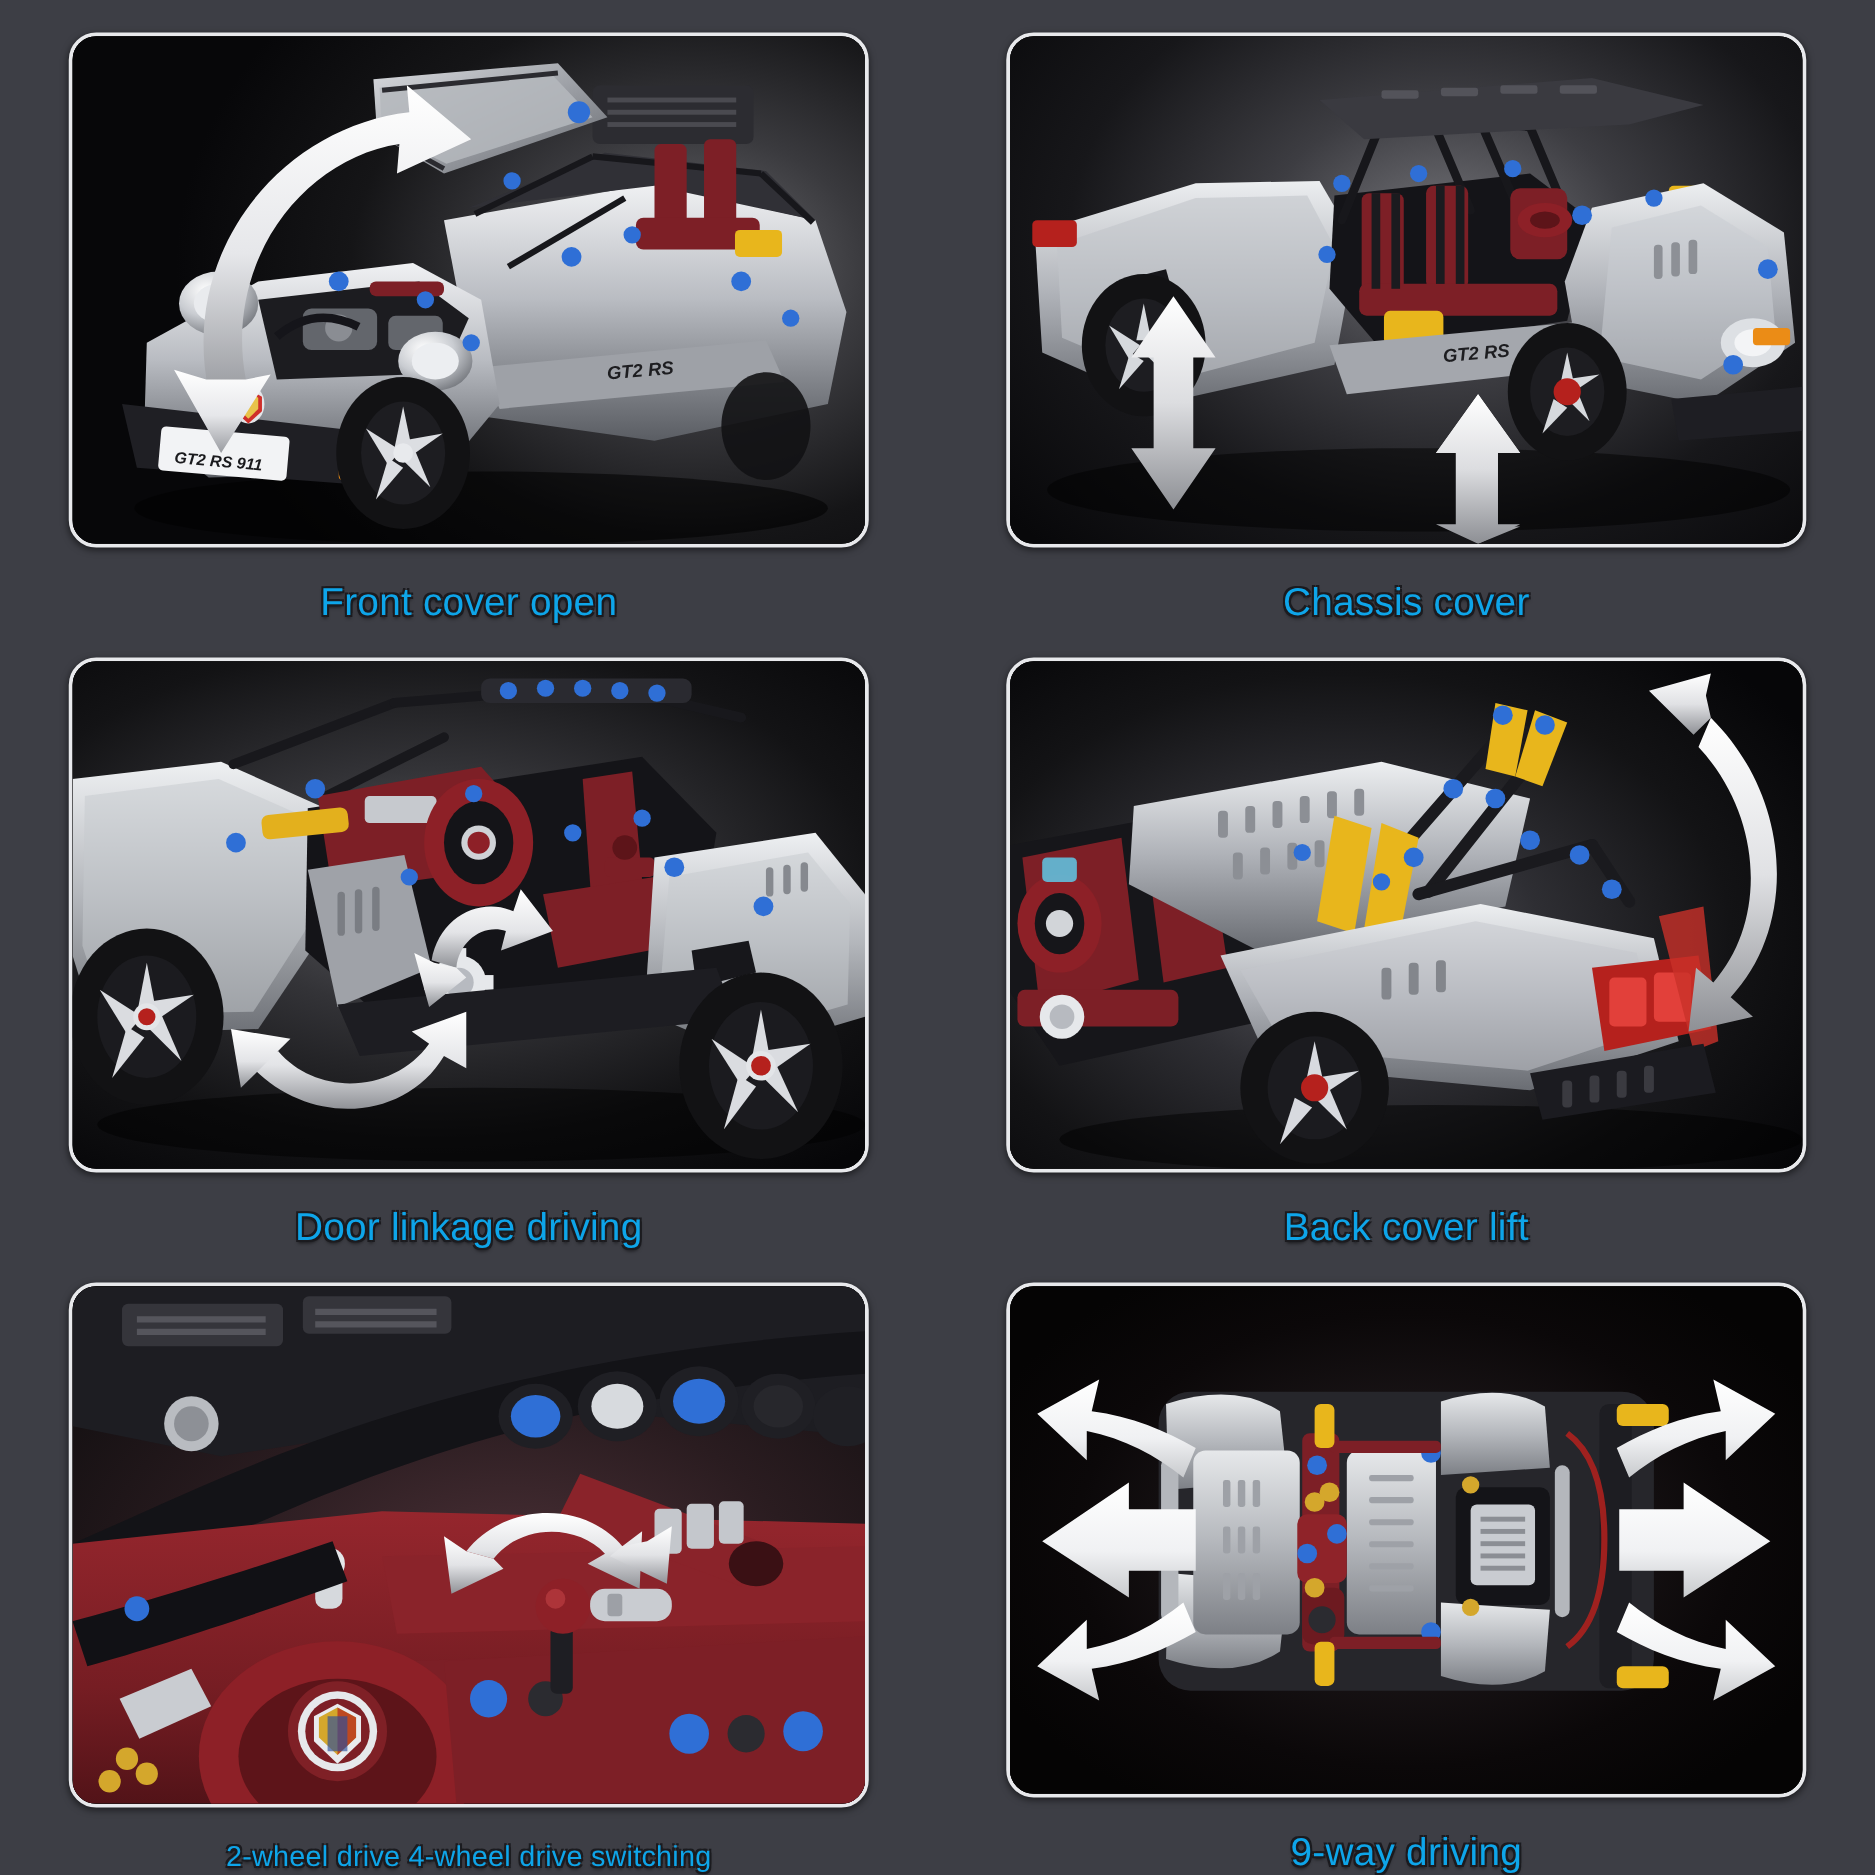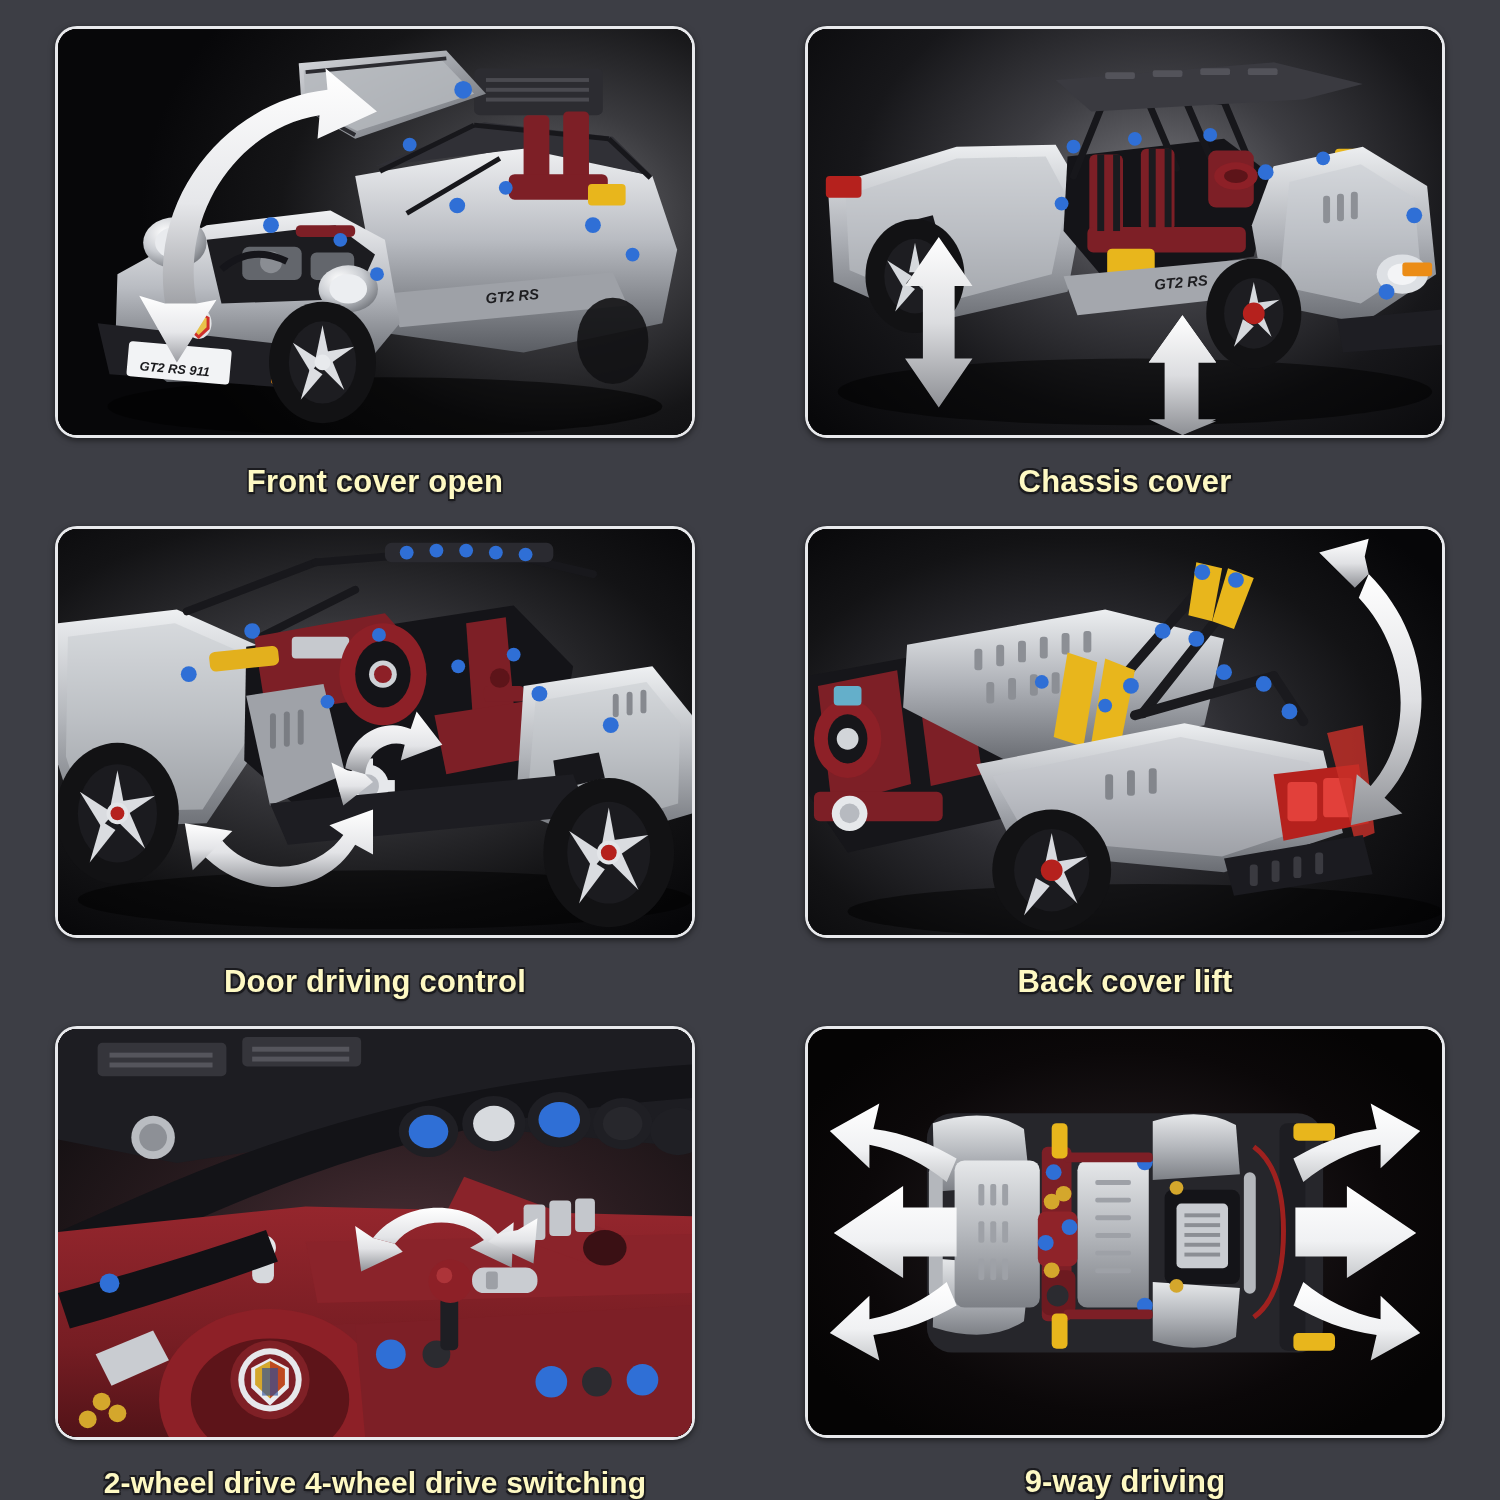--- a/index.html
+++ b/index.html
@@ -87,33 +87,33 @@
     position: absolute; inset: 0;
     background:
       radial-gradient(ellipse 58% 62% at 50% 50%, #2a2022 0%, #181315 42%, #0b0809 72%, #050404 100%),
       #050404;
   }
 
   
   .caption {
     margin-top: 26px;
     font-size: 31px;
-    font-weight: bold;
-    color: #fef9c3;
+    font-weight: normal;
+    color: #0ea5e9;
     letter-spacing: .2px;
     text-align: center;
     text-shadow:
       -1.6px -1.6px 0 #1b1b1f,
        1.6px -1.6px 0 #1b1b1f,
       -1.6px  1.6px 0 #1b1b1f,
        1.6px  1.6px 0 #1b1b1f,
        0 2px 3px rgba(0,0,0,.7);
     white-space: nowrap;
   }
-  .caption.long { font-size: 30px; }
+  .caption.long { font-size: 23px; }
 
   
   .svg-layer { position:absolute; inset:0; width:100%; height:100%; }
 
   
 
   
   .silver-a { fill: url(#gradSilverA); }
   .silver-b { fill: url(#gradSilverB); }
   .maroon   { fill: #7d1f26; }
@@ -509,21 +509,21 @@
           </g>
           <g fill="url(#arrowG3)">
             <path d="M144 330 C 190 380, 268 376, 300 322
                      L 318 332 L 318 286 L 274 302 L 288 312
                      C 260 352, 198 356, 166 318 Z"></path>
             <path d="M166 318 L176 308 L128 300 L136 348 L150 334 Z"></path>
           </g>
         </svg>
       </div>
     </div>
-    <div class="caption">Door driving control</div>
+    <div class="caption">Door linkage driving</div>
   </div>
 
   <div class="feature-cell">
     <div class="photo-panel">
       <div class="photo-inner">
         <div class="bg-midright"></div>
         <svg class="svg-layer" viewBox="0 0 640 414" preserveAspectRatio="none">
           <defs>
             <linearGradient id="sil4" x1="0" y1="0" x2="0" y2="1">
               <stop offset="0" stop-color="#edeff1"></stop>

